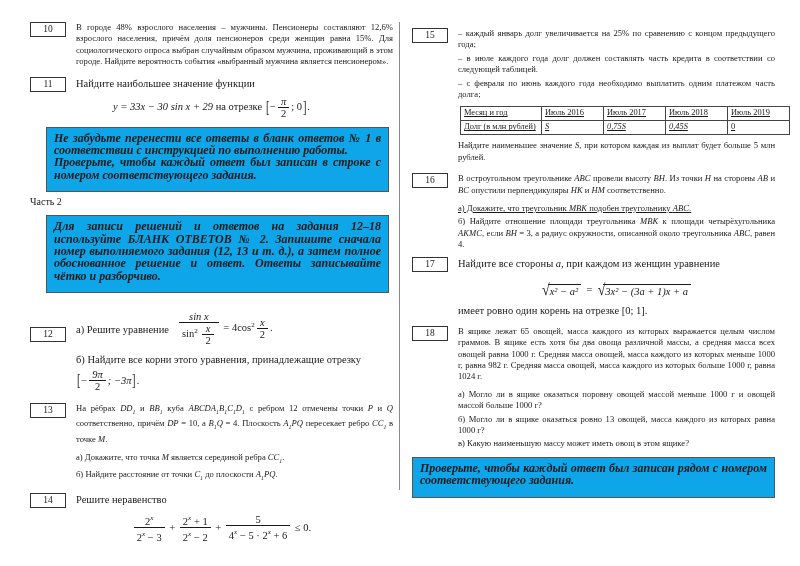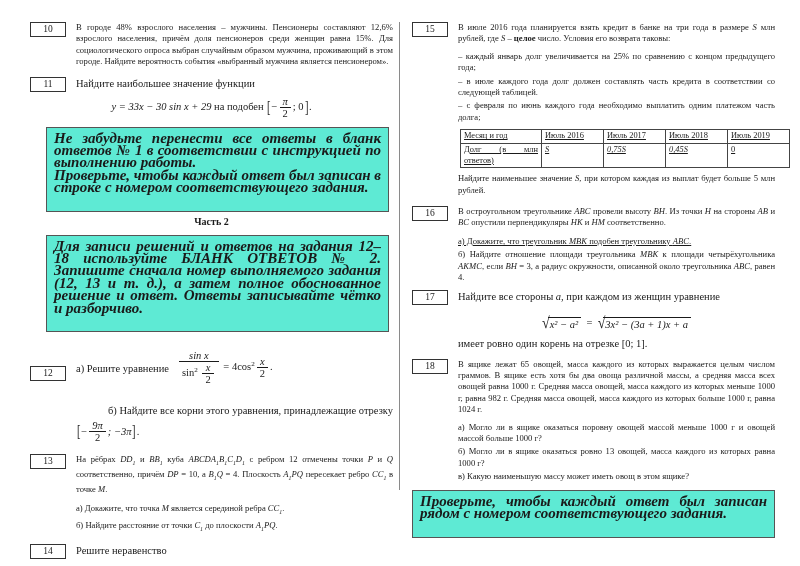--- a/index.html
+++ b/index.html
@@ -68,35 +68,35 @@
     line-height: 13px;
     text-align: left;
   }
   .task-body p { margin: 0 0 2px 0; }
 
   i, .it { font-style: italic; }
 
   
   .notice {
     border: 1px solid #555;
-    padding: 4px 7px 17px 7px;
+    padding: 4px 7px 10px 7px;
     font-style: italic;
     font-weight: bold;
-    font-size: 15px;
+    font-size: 12px;
     line-height: 12.4px;
     text-align: justify;
     margin: 7px 0 3px 0;
-    background: #5eead4;
+    background: #0ea5e9;
   }
   .notice p { margin: 0; }
   .notice.left-ind { margin-left: 16px; margin-right: 4px; }
 
   .part-title {
-    text-align: center;
-    font-weight: bold;
+    text-align: left;
+    font-weight: normal;
     font-size: 10px;
     margin: 4px 0 8px 0;
   }
 
   
   .math {
     font-family: "Liberation Serif", serif;
     font-size: 10.5px;
     white-space: nowrap;
   }
@@ -192,21 +192,21 @@
     </div>
 
     <div class="task" style="margin-top:9px;">
       <div class="task-num">11</div>
       <div class="task-body big">
         <p>Найдите наибольшее значение функции</p>
       </div>
       <div class="mathline" style="margin-top:6px;">
         <span class="math">
           <span class="mi">y = 33x − 30 sin x + 29</span>
-          <span style="font-style:normal;">на подобен</span>
+          <span style="font-style:normal;">на отрезке</span>
           <span class="brk">[</span><span>−</span><span class="frac"><span class="num mi">π</span><span class="den">2</span></span><span>; 0</span><span class="brk">]</span><span>.</span>
         </span>
       </div>
     </div>
 
     <div class="notice left-ind">
       <p>Не забудьте перенести все ответы в бланк ответов № 1 в соответствии с инструкцией по выполнению работы.</p>
       <p>Проверьте, чтобы каждый ответ был записан в строке с номером соответствующего задания.</p>
     </div>
 
@@ -223,21 +223,21 @@
           <span>а) Решите уравнение</span>
           <span class="math">
             <span class="frac">
               <span class="num"><span class="mi">sin x</span></span>
               <span class="den"><span>sin</span><sup>2</sup>&nbsp;<span class="frac"><span class="num mi">x</span><span class="den">2</span></span></span>
             </span>
             <span>=</span>
             <span>4cos</span><sup>2</sup><span class="frac"><span class="num mi">x</span><span class="den">2</span></span><span>.</span>
           </span>
         </div>
-        <p style="margin-top:18px;text-align:right;">б) Найдите все корни этого уравнения, принадлежащие отрезку</p>
+        <p style="margin-top:6px;">б) Найдите все корни этого уравнения, принадлежащие отрезку</p>
       </div>
       <div class="mathline ind" style="margin-top:3px; margin-left:46px;">
         <span class="math">
           <span class="brk">[</span><span>−</span><span class="frac"><span class="num mi">9π</span><span class="den">2</span></span><span class="mi">; −3π</span><span class="brk">]</span><span>.</span>
         </span>
       </div>
     </div>
 
     <div class="task" style="margin-top:10px;">
       <div class="task-num">13</div>
@@ -246,55 +246,54 @@
         <p style="margin-top:7px;"><span>а) Докажите, что точка </span><i>M</i><span> является серединой ребра </span><i>CC</i><i><sub>1</sub></i><span>.</span></p>
         <p><span>б) Найдите расстояние от точки </span><i>C</i><i><sub>1</sub></i><span> до плоскости </span><i>A</i><i><sub>1</sub></i><i>PQ</i><span>.</span></p>
       </div>
     </div>
 
     <div class="task" style="margin-top:9px;">
       <div class="task-num">14</div>
       <div class="task-body big">
         <p>Решите неравенство</p>
       </div>
-      <div class="mathline" style="margin-top:16px; margin-left:20px;">
+      <div class="mathline" style="margin-top:7px; margin-left:20px;">
         <span class="math">
           <span class="frac"><span class="num"><span>2</span><sup class="mi">x</sup></span><span class="den"><span>2</span><sup class="mi">x</sup><span> − 3</span></span></span>
           <span>+</span>
           <span class="frac"><span class="num"><span>2</span><sup class="mi">x</sup><span> + 1</span></span><span class="den"><span>2</span><sup class="mi">x</sup><span> − 2</span></span></span>
           <span>+</span>
           <span class="frac"><span class="num">5</span><span class="den"><span>4</span><sup class="mi">x</sup><span> − 5 · 2</span><sup class="mi">x</sup><span> + 6</span></span></span>
           <span>≤ 0.</span>
         </span>
       </div>
     </div>
 
   </div>
 
   <div class="col col-right">
 
     <div class="task">
       <div class="task-num">15</div>
       <div class="task-body">
-        <p><span>В июле 2016 года планируется взять кредит в банке на три года в размере </span><i>S</i><span> млн рублей, где </span><i>S</i><span> – </span><b>целое</b><span> число. Условия его возврата таковы:</span></p>
         <p style="margin-top:6px;">– каждый январь долг увеличивается на 25% по сравнению с концом предыдущего года;</p>
         <p>– в июле каждого года долг должен составлять часть кредита в соответствии со следующей таблицей.</p>
         <p>– с февраля по июнь каждого года необходимо выплатить одним платежом часть долга;</p>
 
         <table class="credit">
           <tbody>
               <tr>
             <th class="label th-cell">Месяц и год</th>
             <th class="th-cell">Июль 2016</th>
             <th class="th-cell">Июль 2017</th>
             <th class="th-cell">Июль 2018</th>
             <th class="th-cell">Июль 2019</th>
           </tr>
           <tr>
-            <td class="label">Долг (в млн ответов)</td>
+            <td class="label">Долг (в млн рублей)</td>
             <td class="mi">S</td>
             <td class="mi">0,75S</td>
             <td class="mi">0,45S</td>
             <td>0</td>
           </tr>
         </tbody>
           </table>
 
         <p><span>Найдите наименьшее значение </span><i>S</i><span>, при котором каждая из выплат будет больше 5 млн рублей.</span></p>
       </div>

